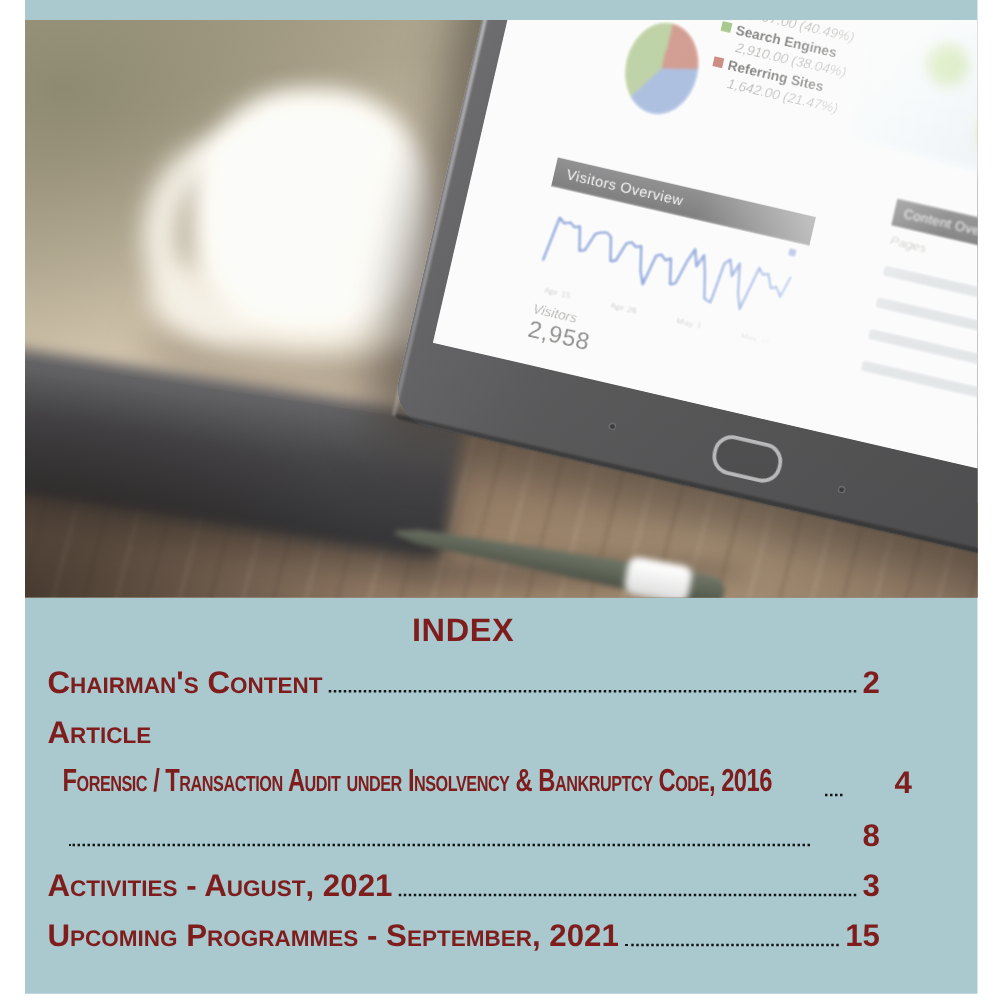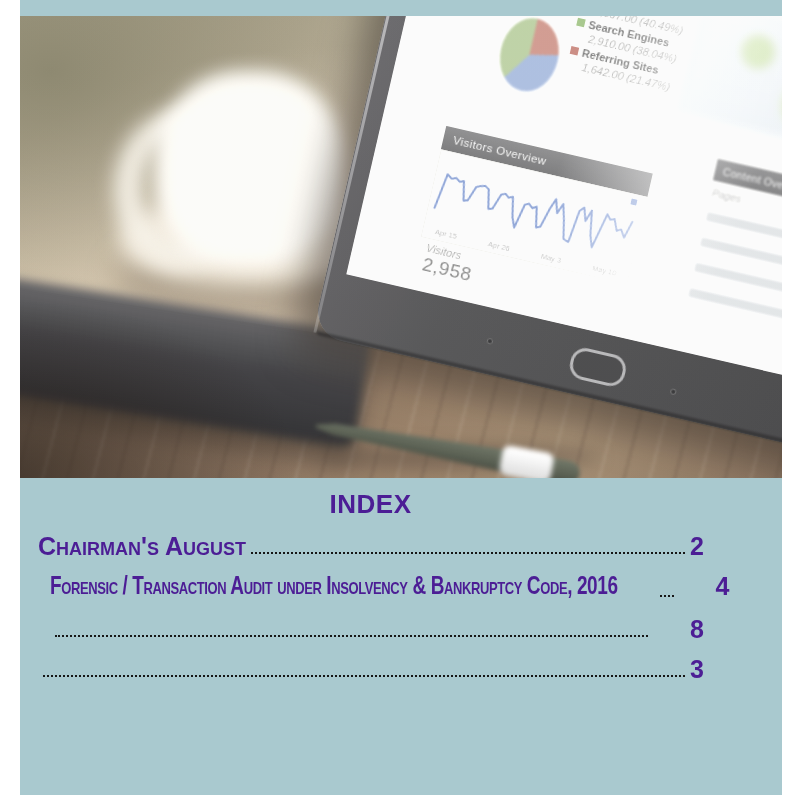--- a/index.html
+++ b/index.html
@@ -98,21 +98,21 @@
       border-radius:12px;clip-path:polygon(0 44%,7% 26%,78% 2%,100% 0,100% 100%,78% 98%,7% 74%,0 56%);}
   .stylus .ring{position:absolute;right:28px;top:-4px;width:52px;height:30px;background:
       linear-gradient(#ffffff,#cfcfcf);border-radius:8px;filter:blur(1.5px);}
   .stylus-shadow{position:absolute;left:300px;top:430px;width:280px;height:22px;background:#3a291b;
       border-radius:50%;filter:blur(9px);opacity:.5;}
   .wash{position:absolute;inset:0;pointer-events:none;background:
       radial-gradient(ellipse 430px 270px at 0% 100%,rgba(28,17,10,.5),rgba(28,17,10,0) 66%),
       linear-gradient(rgba(252,252,250,.16),rgba(252,252,250,.13));}
 
   
-  .index{position:absolute;left:0;top:478px;width:701px;color:#4c1d95;}
+  .index{position:absolute;left:0;top:478px;width:701px;color:#7f1d1d;}
   .index-title{margin-top:13px;text-align:center;font-size:26px;font-weight:bold;
       letter-spacing:.5px;line-height:26px;}
   .toc{margin-top:15px;padding:0 17px 0 18px;}
   .row{display:flex;align-items:baseline;font-size:25px;font-weight:bold;
       font-variant:small-caps;line-height:28px;margin-bottom:12px;}
   .row .label{white-space:nowrap;}
   .row.indent{padding-left:12px;gap:37px;}
   .row.condensed .label{font-size:19px;letter-spacing:-.4px;transform:scaleY(1.34);
       transform-origin:0 78%;}
   .dots{flex:1 1 auto;min-width:14px;border-bottom:2.6px dotted #161616;margin:0 5px;
@@ -189,39 +189,48 @@
         <div class="ring"></div>
       </div>
       <div class="wash"></div>
     </div>
 
     <div class="index">
       <div class="index-title">INDEX</div>
       <div class="toc">
 
         <div class="row">
-          <span class="label">Chairman's August</span>
+          <span class="label">Chairman's Content</span>
           <span class="dots"></span>
           <span class="num">2</span>
         </div>
 
+        <div class="row">
+          <span class="label">Article</span>
+        </div>
 
         <div class="row indent condensed">
           <span class="label">Forensic / Transaction Audit under Insolvency &amp; Bankruptcy Code, 2016</span>
           <span class="dots"></span>
           <span class="num">4</span>
         </div>
 
         <div class="row indent">
           <span class="dots"></span>
           <span class="num">8</span>
         </div>
 
         <div class="row">
+          <span class="label">Activities - August, 2021</span>
           <span class="dots"></span>
           <span class="num">3</span>
         </div>
 
+        <div class="row">
+          <span class="label">Upcoming Programmes - September, 2021</span>
+          <span class="dots"></span>
+          <span class="num">15</span>
+        </div>
 
       </div>
     </div>
   </div>
 </div>
 
 </body></html>

